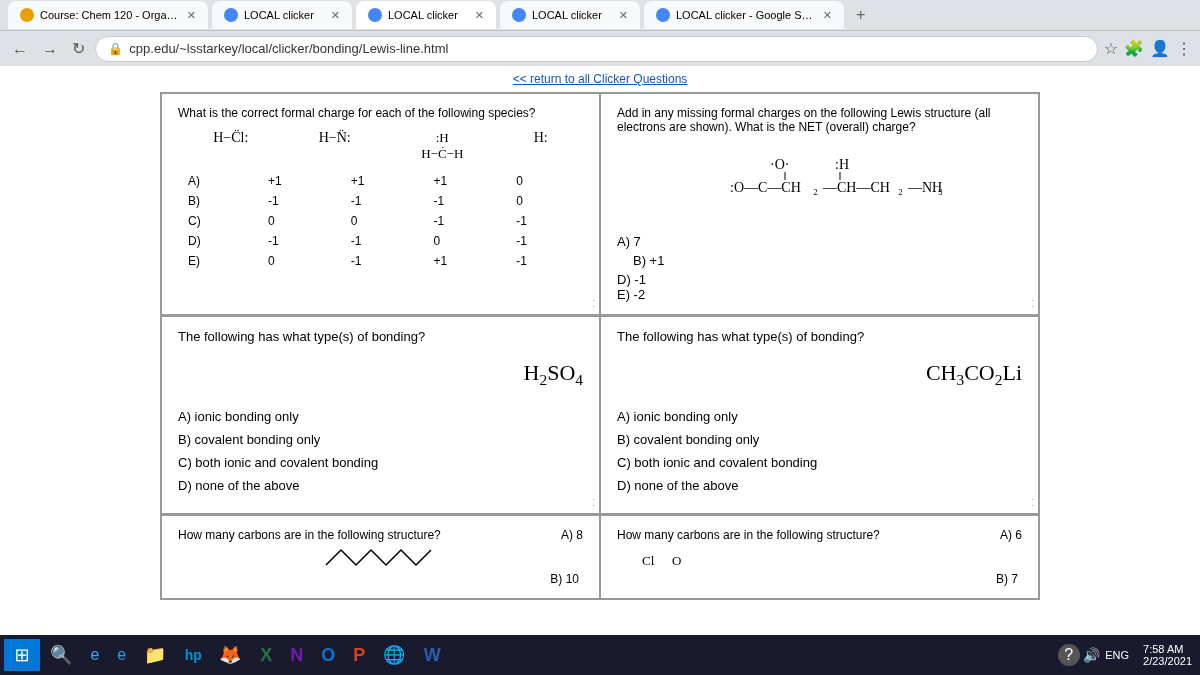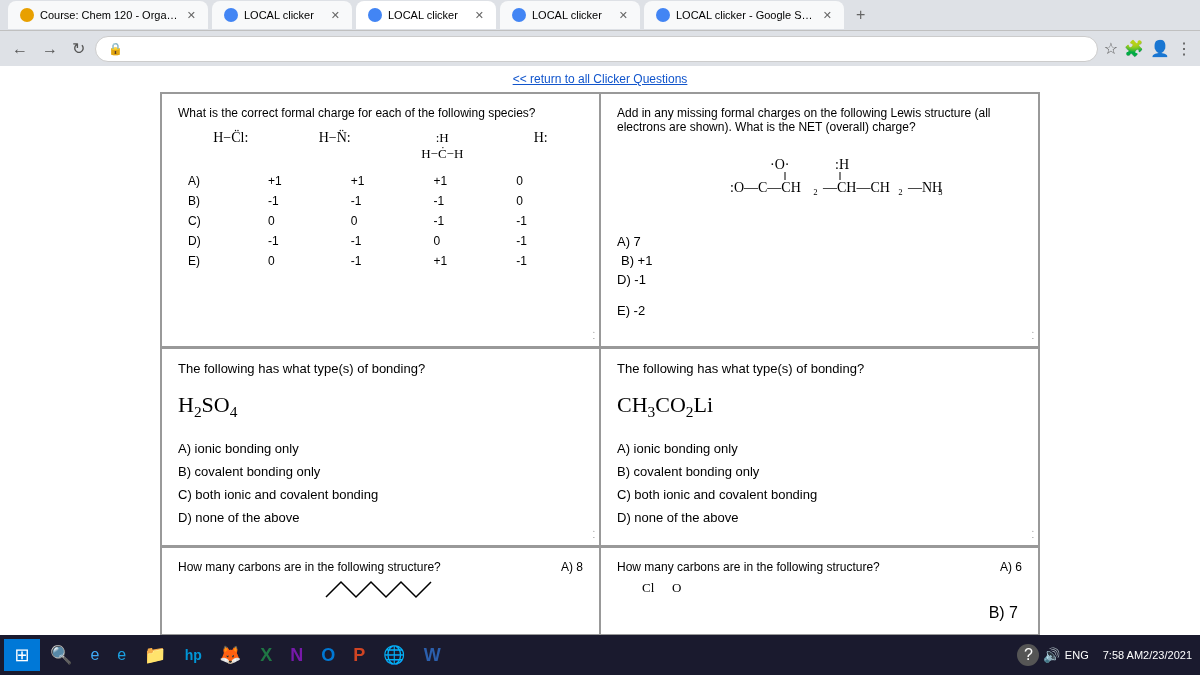--- a/index.html
+++ b/index.html
@@ -36,33 +36,33 @@
     .structure { text-align: center; font-size: 13px; font-family: 'Times New Roman', serif; }
 
     .answers-table { font-size: 12px; width: 100%; }
     .answers-table td { padding: 2px 8px; }
 
     
     .lewis-img { display: flex; justify-content: center; align-items: center; margin: 10px 0; }
 
     
     .bonding-title { font-size: 13px; margin-bottom: 4px; }
-    .compound-formula { text-align: left; font-size: 22px; font-family: 'Times New Roman', serif; margin: 16px 0 20px 0; }
+    .compound-formula { text-align: right; font-size: 22px; font-family: 'Times New Roman', serif; margin: 16px 0 20px 0; }
     .answer-option { font-size: 13px; margin: 8px 0; }
 
     
     .corner-dot { position: absolute; bottom: 4px; right: 4px; font-size: 10px; color: #999; }
 
     
     .taskbar { position: fixed; bottom: 0; left: 0; width: 1200px; height: 40px; background: #1a1a2e; display: flex; align-items: center; padding: 0 4px; gap: 2px; }
     .taskbar-start { background: #0078d7; border: none; color: white; width: 36px; height: 32px; display: flex; align-items: center; justify-content: center; cursor: pointer; font-size: 18px; }
     .taskbar-item { height: 32px; display: flex; align-items: center; justify-content: center; padding: 0 8px; cursor: pointer; font-size: 18px; border-radius: 4px; }
     .taskbar-spacer { flex: 1; }
     .taskbar-tray { display: flex; align-items: center; gap: 4px; color: white; font-size: 11px; padding: 0 8px; }
-    .taskbar-time { display: flex; flex-direction: row; align-items: flex-end; color: white; font-size: 11px; padding: 0 4px; }
+    .taskbar-time { display: flex; flex-direction: column; color: white; font-size: 11px; padding: 0 4px; }
 
     .structures-container { display: flex; justify-content: space-around; margin: 8px 0; font-family: 'Times New Roman', serif; font-size: 13px; }
 
     sub { font-size: 0.7em; }
   </style>
 </head>
 <body>
 
 <div class="browser-top">
   <div class="browser-tab">
@@ -92,20 +92,21 @@
   </div>
   <span class="tab-new">+</span>
 </div>
 
 <div class="browser-addressbar">
   <button class="nav-btn">←</button>
   <button class="nav-btn">→</button>
   <button class="nav-btn">↻</button>
   <div class="address-box">
     <span class="address-lock">🔒</span>
+    <span>cpp.edu/~lsstarkey/local/clicker/bonding/Lewis-line.html</span>
   </div>
   <button class="action-btn">☆</button>
   <button class="action-btn">🧩</button>
   <button class="action-btn">👤</button>
   <button class="action-btn">⋮</button>
 </div>
 
 <div class="page-content">
   <div class="return-link">&lt;&lt; return to all Clicker Questions</div>
 
@@ -194,23 +195,23 @@
           <text x="258" y="48" font-family="Times New Roman" font-size="14" fill="black">₃</text>
 
           <line x1="105" y1="28" x2="105" y2="36" stroke="black" stroke-width="1"></line>
 
           <line x1="160" y1="28" x2="160" y2="36" stroke="black" stroke-width="1"></line>
         </svg>
       </div>
 
       <div style="margin-top: 8px;">
         <div style="margin: 4px 0; font-size:13px;">A) 7</div>
-        <div style="margin: 4px 4px; font-size:13px;">B) +1</div>
+        <div style="margin: 4px 16px; font-size:13px;">B) +1</div>
         <div style="margin: 0 0; font-size:13px;">D) -1</div>
-        <div style="margin: 16px 0; font-size:13px;">E) -2</div>
+        <div style="margin: 0 0; font-size:13px;">E) -2</div>
       </div>
       <div class="corner-dot">⁚</div>
     </div>
   </div>
 
   <div class="questions-grid" style="border-top:none;">
 
     <div class="question-cell question-cell-divider">
       <div class="bonding-title">The following has what type(s) of bonding?</div>
 
@@ -250,34 +251,35 @@
       <div style="display:flex; justify-content:space-between; align-items:flex-start;">
         <span style="font-size:12px; flex:1;">How many carbons are in the following structure?</span>
         <span style="font-size:12px; margin-left:8px;">A) 8</span>
       </div>
 
       <div style="height:30px; display:flex; align-items:center; justify-content:center;">
         <svg width="120" height="25" viewBox="0 0 120 25">
           <polyline points="5,20 20,5 35,20 50,5 65,20 80,5 95,20 110,5" stroke="black" stroke-width="1.5" fill="none"></polyline>
         </svg>
       </div>
+      <div style="text-align:right; font-size:12px; padding-right:4px;">B) 10</div>
     </div>
 
     <div class="question-cell" style="min-height:50px;">
       <div style="display:flex; justify-content:space-between; align-items:flex-start;">
         <span style="font-size:12px; flex:1;">How many carbons are in the following structure?</span>
         <span style="font-size:12px; margin-left:8px;">A) 6</span>
       </div>
-      <div style="height:30px; display:flex; align-items:flex-start; padding-left:20px;">
+      <div style="height:30px; display:flex; align-items:flex-end; padding-left:20px;">
         <svg width="100" height="25" viewBox="0 0 100 25">
           <text x="5" y="18" font-family="Times New Roman" font-size="13" fill="black">Cl</text>
           <text x="35" y="18" font-family="Times New Roman" font-size="13" fill="black">O</text>
         </svg>
       </div>
-      <div style="text-align:right; font-size:16px; padding-right:4px;">B) 7</div>
+      <div style="text-align:right; font-size:12px; padding-right:4px;">B) 7</div>
     </div>
   </div>
 </div>
 
 <div class="taskbar">
   <button class="taskbar-start">⊞</button>
   <div class="taskbar-item">🔍</div>
   <div class="taskbar-item" style="font-size:16px; color:#3fa9f5;">e</div>
   <div class="taskbar-item" style="font-size:16px; color:#1ba1e2;">e</div>
   <div class="taskbar-item">📁</div>

